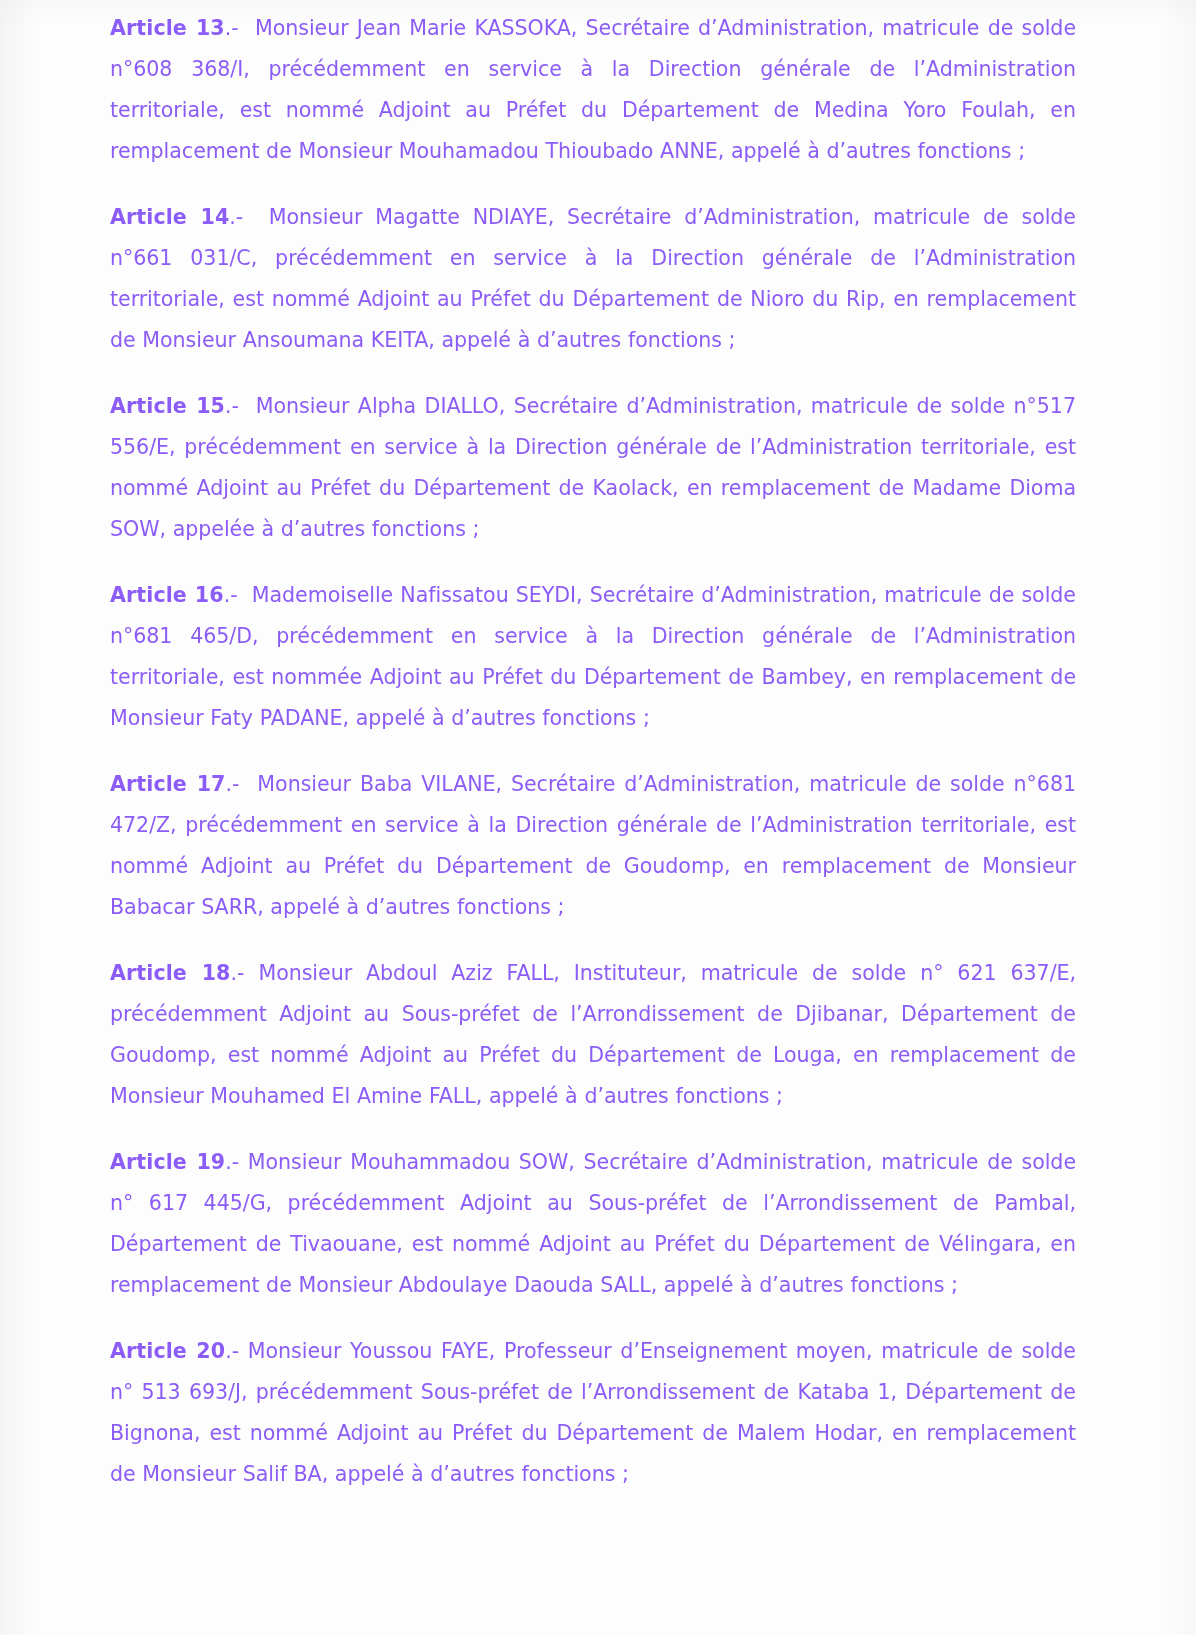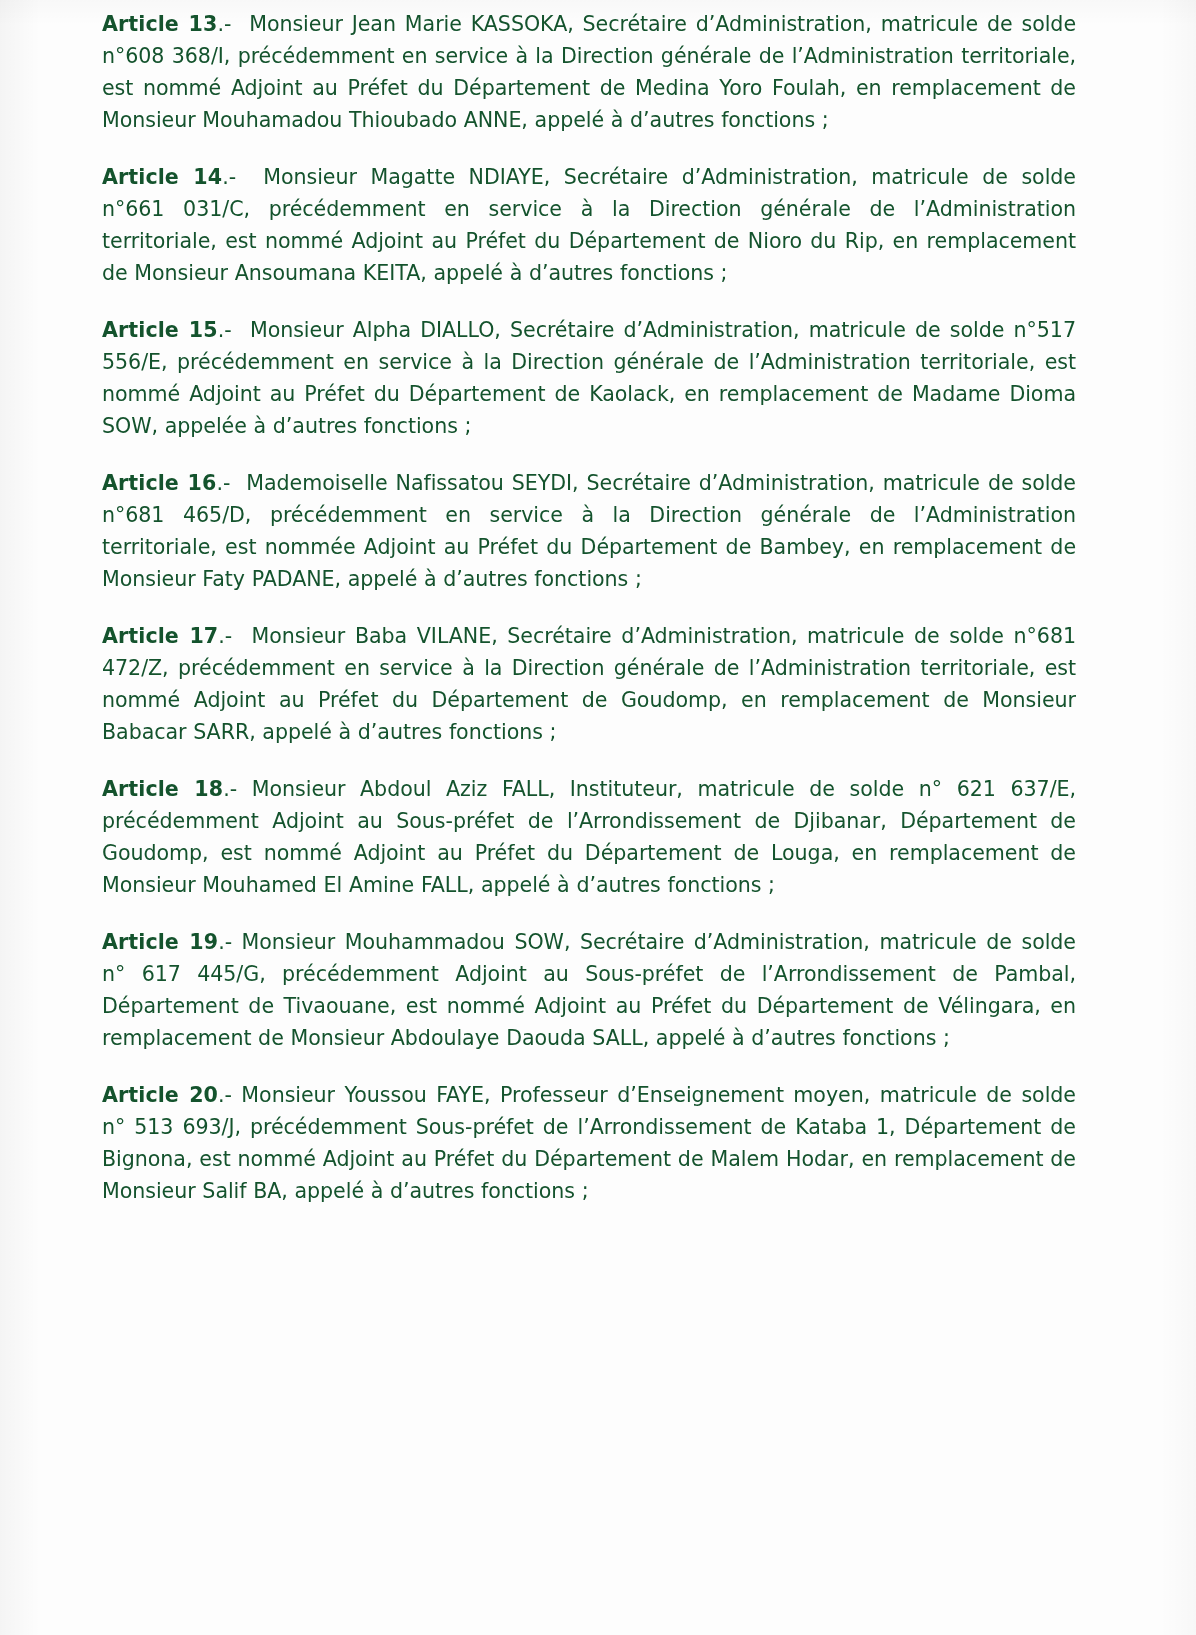--- a/index.html
+++ b/index.html
@@ -41,25 +41,25 @@
   }
 
   .articles {
     display: block;
   }
 
   .article {
     text-align: justify;
     text-justify: inter-word;
     font-size: 20.6px;
-    line-height: 32px;
-    margin: 0 0 25px 8px;
+    line-height: 41px;
+    margin: 0 0 25px 16px;
     letter-spacing: -0.05px;
     word-spacing: 0.2px;
-    color: #14532d;
+    color: #8b5cf6;
   }
 
   .article:last-child {
     margin-bottom: 0;
   }
 
   .art-label {
     font-weight: bold;
     letter-spacing: 0.1px;
   }

